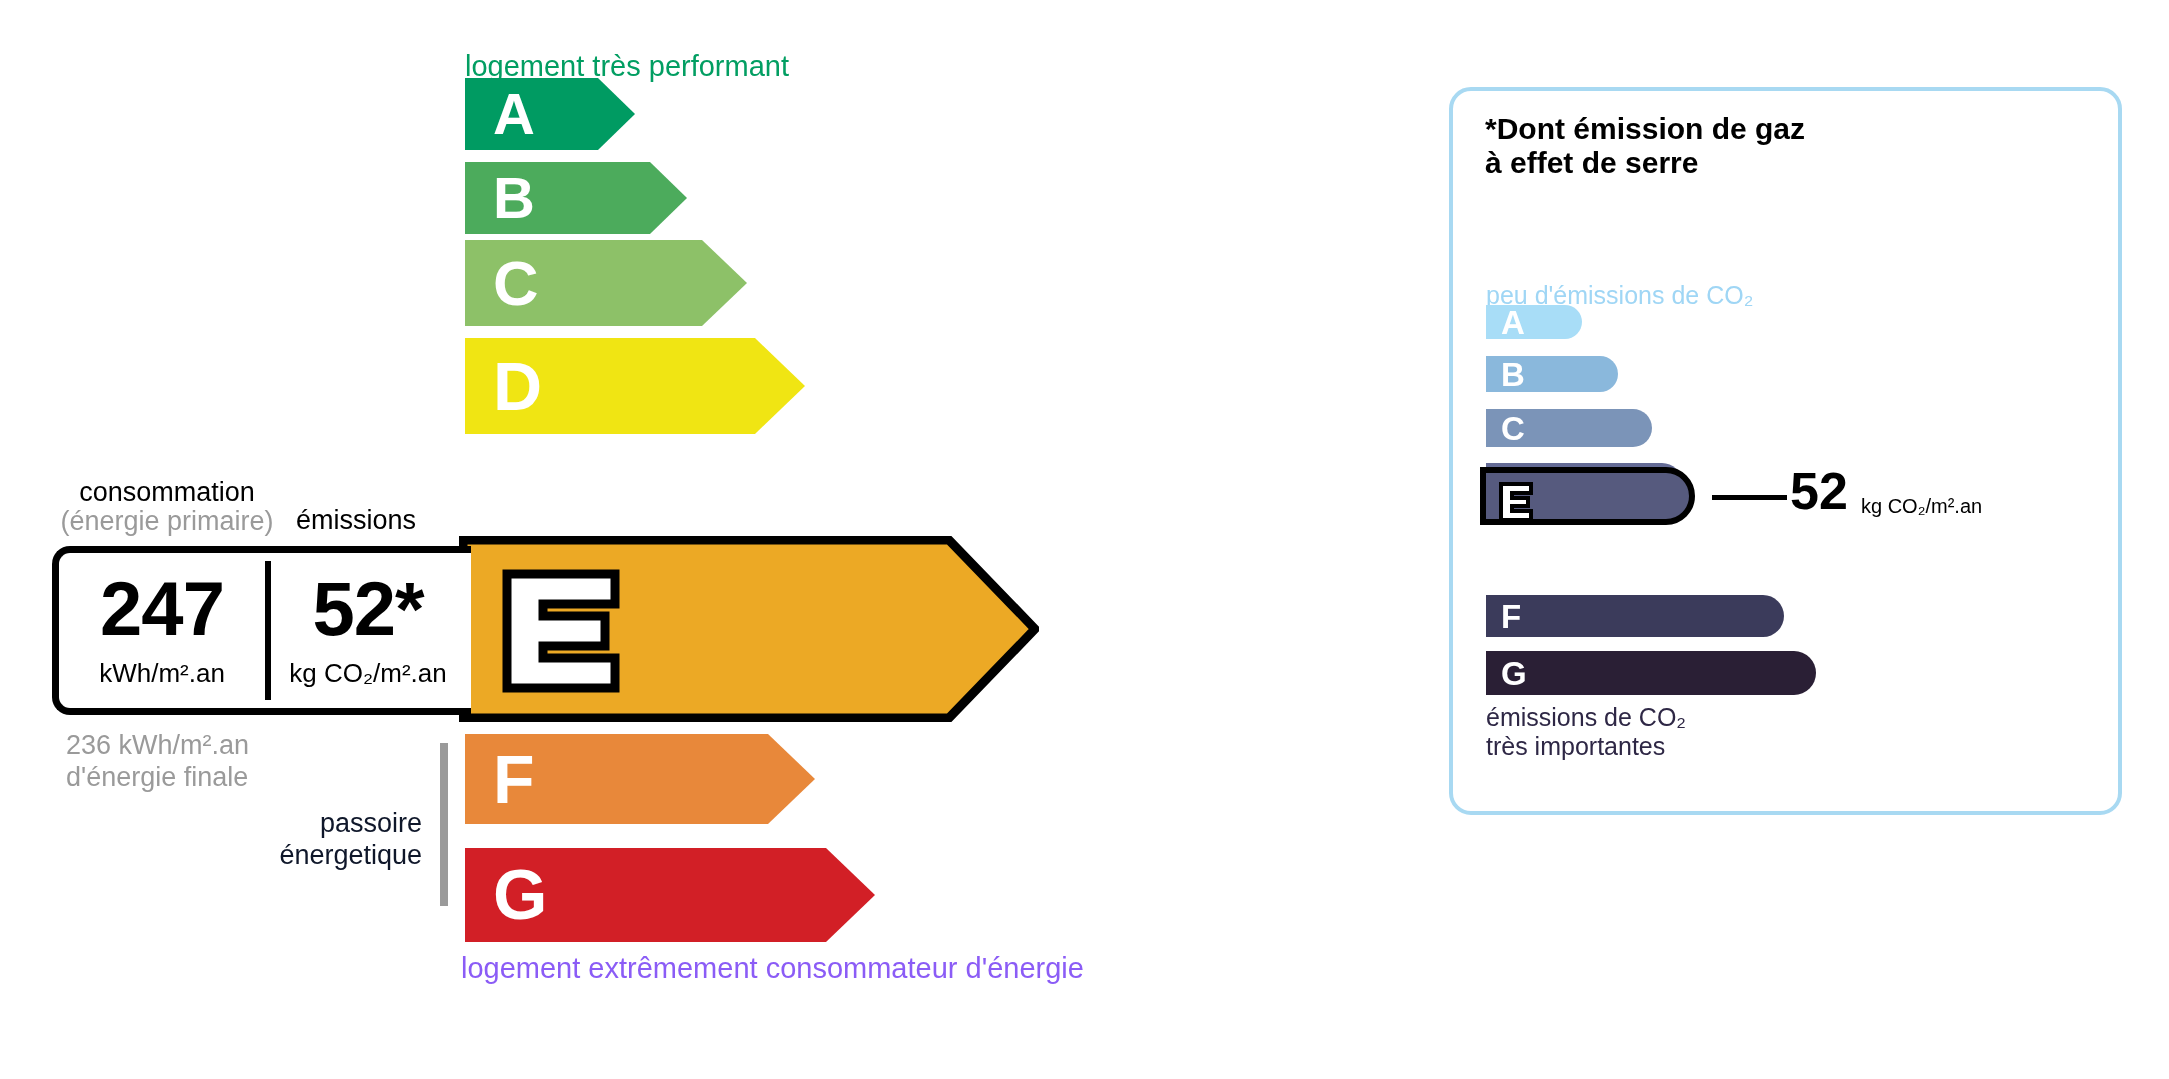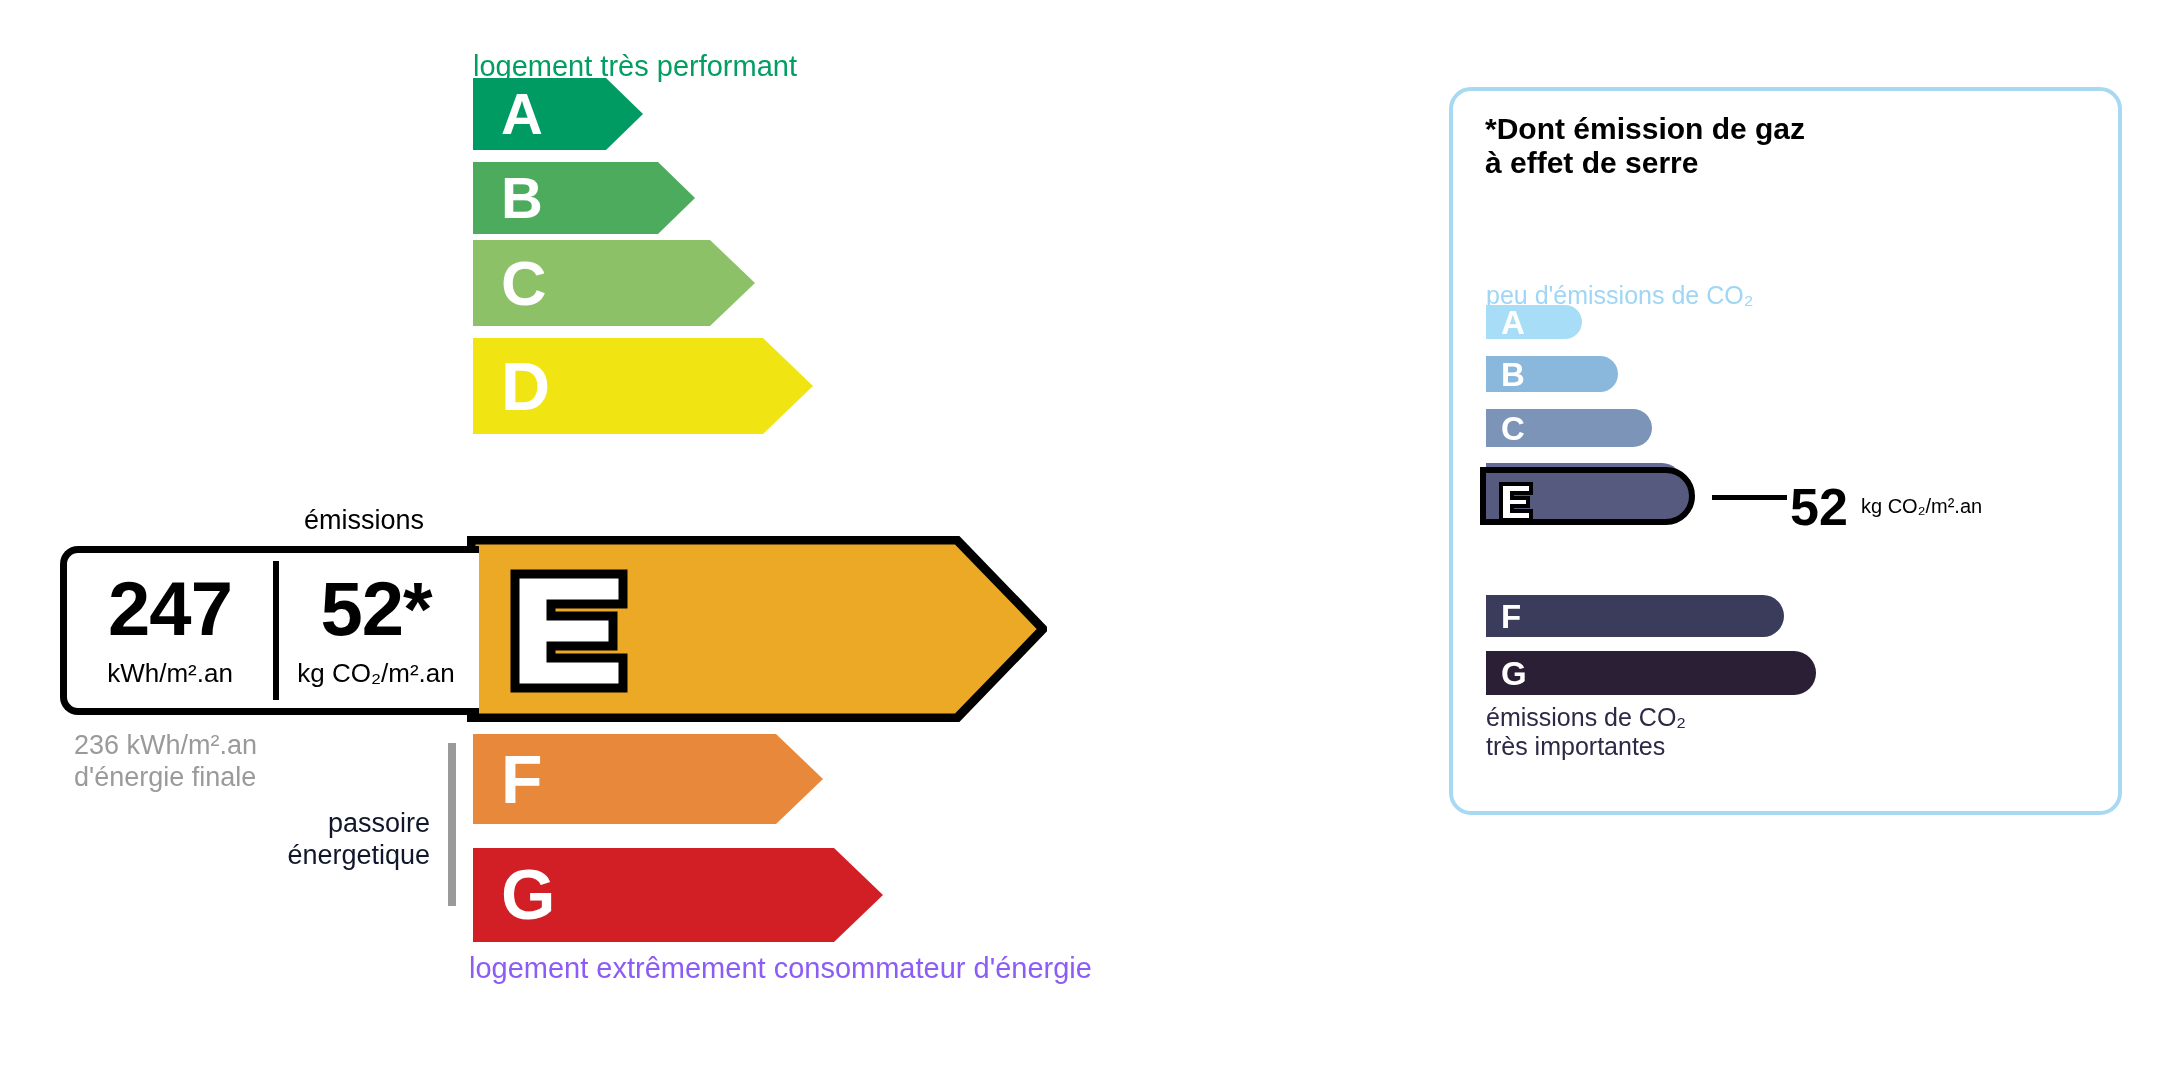--- a/index.html
+++ b/index.html
@@ -11,21 +11,21 @@
     width: 2169px;
     height: 1079px;
     position: relative;
     font-family: "Liberation Sans", sans-serif;
     overflow: hidden;
   }
 
   
   #dpe-panel {
     position: absolute;
-    left: 12px; top: 0;
+    left: 4px; top: 0;
     width: 1380px; height: 1079px;
   }
 
   .top-caption {
     position: absolute;
     left: 461px; top: 50px;
     font-size: 29px;
     color: #029e62;
     white-space: nowrap;
   }
@@ -260,21 +260,20 @@
     background: #000;
   }
   #co2-callout-value {
     position: absolute;
     left: 337px;
     top: 374px;
     font-size: 52px;
     font-weight: bold;
     color: #000;
     line-height: 1;
-    margin-top: 16px;
   }
   #co2-callout-unit {
     position: absolute;
     left: 408px;
     top: 404px;
     font-size: 20px;
     color: #000;
     white-space: nowrap;
   }
 </style>
@@ -358,20 +357,24 @@
     <svg viewBox="0 0 580 186" preserveAspectRatio="none">
       <path id="eArrowPath" d="M 4,4 L 490,4 L 576,93 L 490,182 L 4,182 Z" fill="#eca925" stroke="#000000" stroke-width="9" stroke-linejoin="miter"></path>
     </svg>
   </div>
   <div id="selected-letter">
     <svg viewBox="0 0 120 126">
       <path d="M 6,6 L 114,6 L 114,36 L 42,36 L 42,48 L 104,48 L 104,78 L 42,78 L 42,90 L 114,90 L 114,120 L 6,120 Z" fill="#ffffff" stroke="#000000" stroke-width="9" stroke-linejoin="miter"></path>
     </svg>
   </div>
 
+  <div class="hdr-consumption">
+    <span>consommation</span>
+    <span class="sub">(énergie primaire)</span>
+  </div>
   <div class="hdr-emission">émissions</div>
 
   <div id="value-box">
     <div class="value-cell">
       <div class="value-number">247</div>
       <div class="value-unit">kWh/m².an</div>
     </div>
     <div class="value-cell with-divider">
       <div class="value-number">52*</div>
       <div class="value-unit">kg CO₂/m².an</div>

